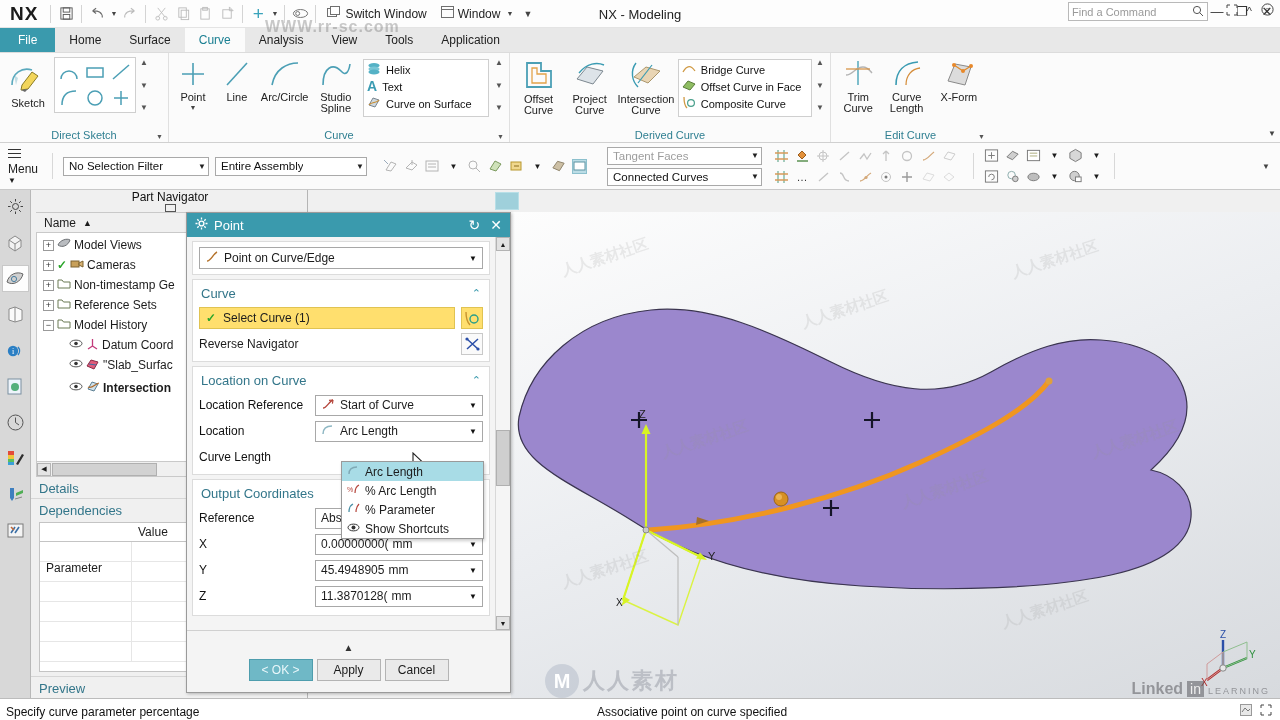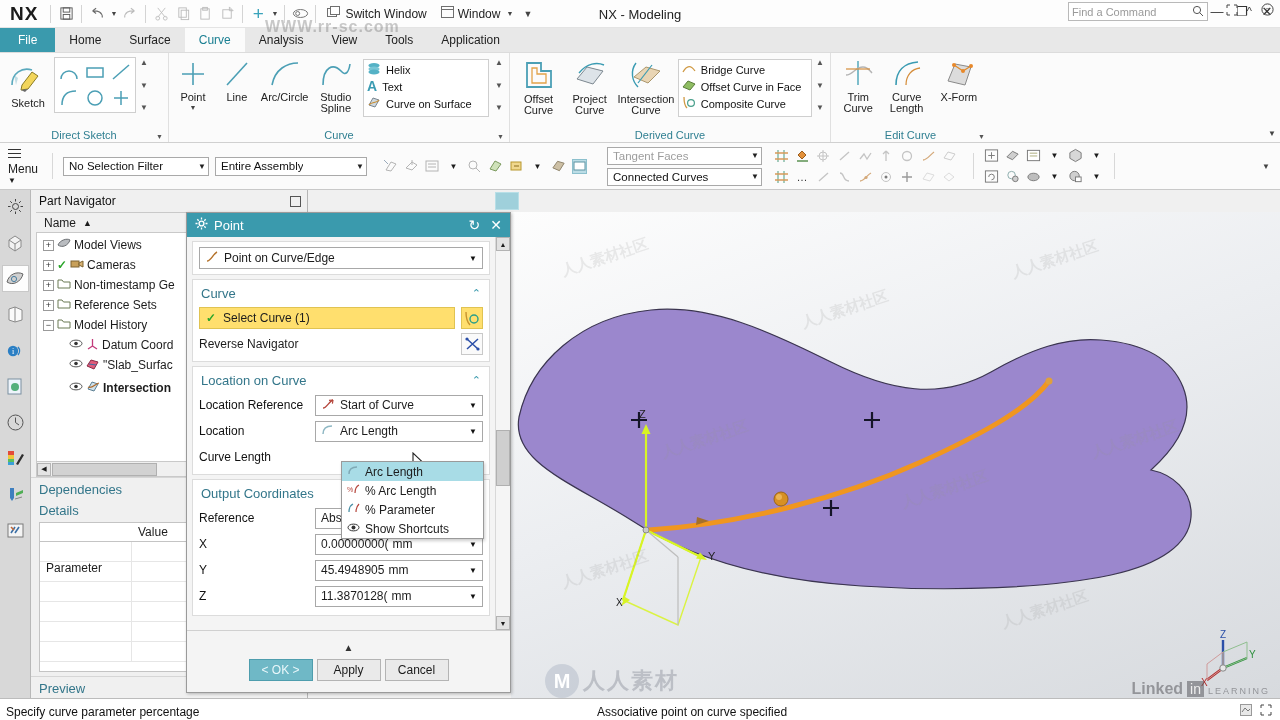--- a/index.html
+++ b/index.html
@@ -127,21 +127,21 @@
   .resico.sel { background:#fdfdfd; border:1px solid #c8c8c8; }
 
   
   #navpanel {
     position:absolute; left:31px; top:190px; width:277px; height:508px;
     background:#f0f0f0; border-right:1px solid #b5b5b5;
     display:flex; flex-direction:column;
   }
   #nav-title {
     height:22px; display:flex; align-items:center; justify-content:space-between;
-    padding:0 6px 0 8px; font-size:12px; color:#111;
+    padding:0 6px 0 8px; font-size:12px; color:#111;flex-direction:column;
   }
   #nav-title .pinbox { width:11px; height:11px; border:1px solid #555; }
   #nav-head {
     height:21px; background:#f0f0f0; border-top:1px solid #c9c9c9; border-bottom:1px solid #c9c9c9;
     display:flex; align-items:center; padding-left:8px; font-size:12px; gap:7px;
     margin:0 5px;
   }
   #nav-tree { flex:1; background:#fff; margin:0 5px; border:1px solid #c9c9c9; border-top:none; overflow:hidden; position:relative;}
   .tnode { display:flex; align-items:center; height:20px; font-size:12px; gap:3px; white-space:nowrap; }
   .tnode .exp { width:11px; height:11px; border:1px solid #9a9a9a; background:#fff; font-size:9px;
@@ -998,22 +998,22 @@
               <path d="M2 7 C6 9 9 4 13 3" fill="none" stroke="#b06a2a" stroke-width="1.2"></path>
             </svg></span>
         <span>Intersection</span>
       </div>
     </div>
   </div>
   <div id="nav-hscroll">
     <div class="arrowbox">◀</div>
     <div class="thumb"></div>
   </div>
+  <div class="navsect" style="border-top:none">Details</div>
   <div class="navsect">Dependencies</div>
-  <div class="navsect" style="border-top:none">Details</div>
   <div id="details-table">
     <div class="dhead">
       <div class="c1">Parameter</div>
       <div class="c2">Value</div>
     </div>
     <div class="drow">
         <div class="c1"></div>
         <div class="c2"></div>
       </div>
     <div class="drow">

